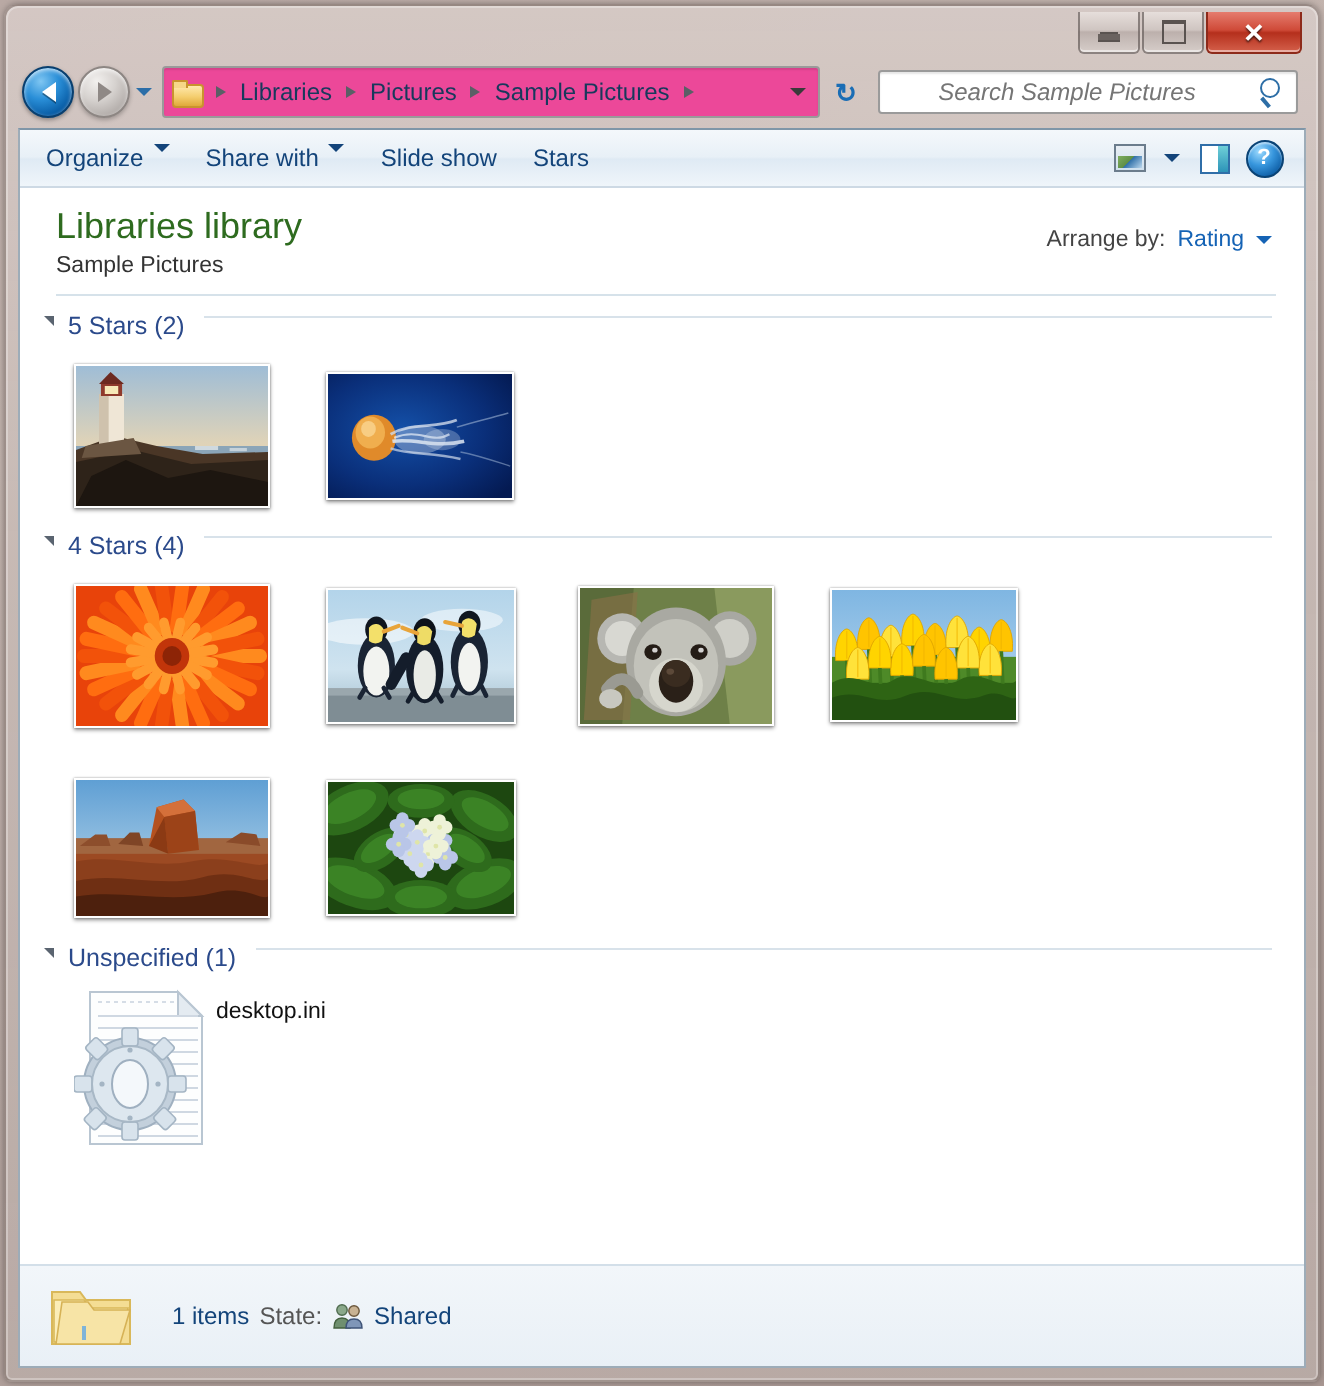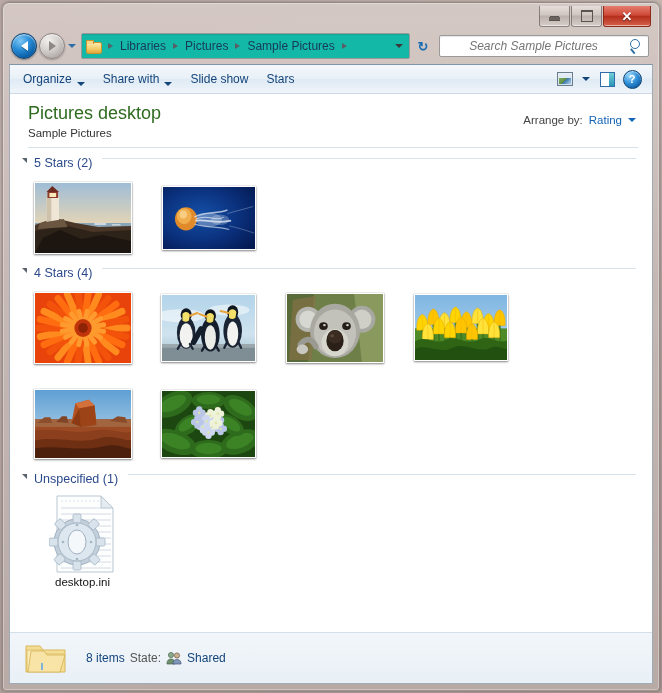--- a/index.html
+++ b/index.html
@@ -131,21 +131,21 @@
     width: 0; height: 0;
     border-left: 4px solid transparent;
     border-right: 4px solid transparent;
     border-top: 4px solid #2c6ea8;
   }
   #addressbar {
     flex: none;
     width: 329px;
     height: 22px;
     margin-left: 2px;
-    background: #14b8a6;
+    background: #ec4899;
     border: 1px solid #9a9a9a;
     border-radius: 2px;
     display: flex;
     align-items: center;
     padding: 12px 2px;
     box-sizing: border-box;
     box-shadow: inset 0 1px 1px rgba(0,0,0,0.10);
     cursor: text;
   }
   .folder-mini {
@@ -258,21 +258,21 @@
     border-bottom: 1px solid #cdd9e4;
     display: flex;
     align-items: center;
     padding: 0 4px;
     box-sizing: border-box;
   }
   .tb-item {
     font-size: 12px;
     color: #13447a;
     padding: 4px 9px;
-    display: flex; align-items: flex-end; gap: 5px;
+    display: flex; align-items: flex-start; gap: 5px;
     cursor: default;
     border-radius: 2px;
     white-space: nowrap;
   }
   .tb-caret {
     width: 0; height: 0;
     border-left: 4px solid transparent;
     border-right: 4px solid transparent;
     border-top: 4px solid #13447a;
   }
@@ -387,22 +387,22 @@
     margin-top: 2px;
   }
   .tiles {
     display: flex;
     padding: 10px 0 2px 24px;
     gap: 29px;
   }
   .tile {
     width: 97px;
     display: flex;
-    flex-direction: column;
-    align-items: center;
+    flex-direction: row;
+    align-items: flex-start;
     cursor: default;
   }
   .thumb-wrap {
     padding: 3px;
     display: flex; align-items: center; justify-content: center;
     height: 70px;
   }
   .thumb {
     border: 1px solid #fff;
     box-shadow: 0 1px 2px rgba(0,0,0,0.45), 0 0 1px rgba(0,0,0,0.3);
@@ -525,21 +525,21 @@
           <div class="icon-preview"></div>
         </div>
         <div class="tb-icon-btn">
           <div class="icon-help">?</div>
         </div>
       </div>
     </div>
 
     <div id="libheader">
       <div>
-        <div class="lib-title">Pictures desktop</div>
+        <div class="lib-title">Libraries library</div>
         <div class="lib-sub">Sample Pictures</div>
       </div>
       <div class="arrange">
         <span class="arrange-label">Arrange by:</span>
         <span class="arrange-value">Rating</span>
         <span class="arrange-caret"></span>
       </div>
     </div>
     <div class="header-rule"></div>
 
@@ -992,21 +992,21 @@
     <div id="statusbar">
       <div class="status-folder">
         <svg viewBox="0 0 44 38" width="44" height="38">
           <path d="M2 7 L16 7 L19 11 L41 11 L41 33 L2 33 Z" fill="#f4dd94" stroke="#d9b85a" stroke-width="1"></path>
           <path d="M3 11 L18 11 L21 15 L40 15 L36 32 L3 32 Z" fill="#fbedb8" stroke="#d9b85a" stroke-width="0.8"></path>
           <path d="M7 12 L20 12 L23 16 L41 16 L36 33 L4 33 Z" fill="#f7e4a6" stroke="#d6b256" stroke-width="0.8"></path>
           <rect x="17" y="24" width="2" height="7" fill="#7fb4d8"></rect>
         </svg>
       </div>
       <div class="status-text">
-        <span>8 items</span>
+        <span>1 items</span>
         <span class="status-state-label">State:</span>
         <span class="shared-icon">
           <svg viewBox="0 0 16 14" width="16" height="14">
             <circle cx="5" cy="4" r="2.6" fill="#8aa88a" stroke="#4f6b4f" stroke-width="0.7"></circle>
             <path d="M1 13 C1 9 3 8 5 8 C7 8 9 9 9 13 Z" fill="#6f8f6f" stroke="#44603f" stroke-width="0.7"></path>
             <circle cx="11" cy="4.5" r="2.6" fill="#c8b293" stroke="#6b573c" stroke-width="0.7"></circle>
             <path d="M7 13 C7 9.5 9 8.5 11 8.5 C13 8.5 15 9.5 15 13 Z" fill="#7f96b8" stroke="#3f5478" stroke-width="0.7"></path>
           </svg>
         </span>
         <span>Shared</span>

